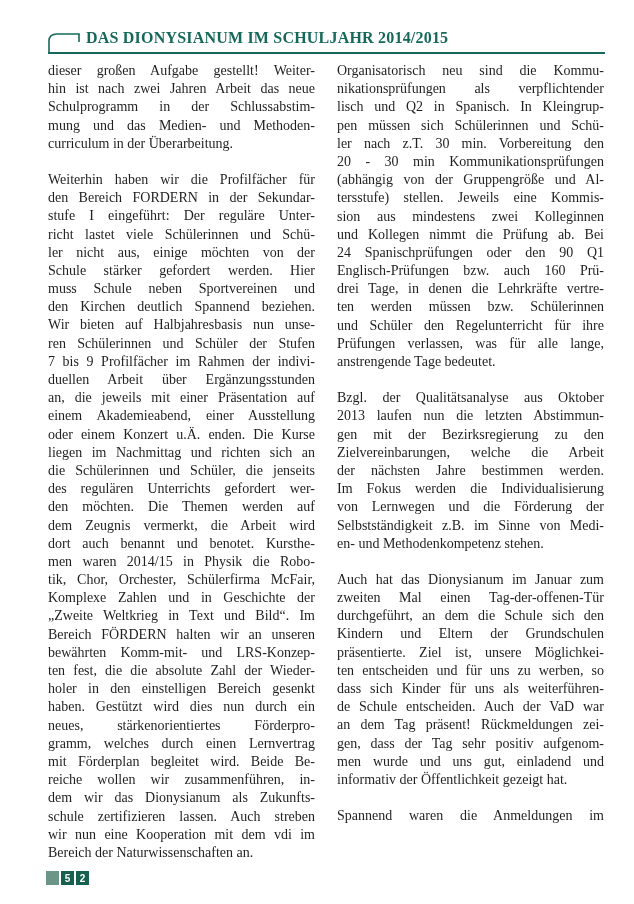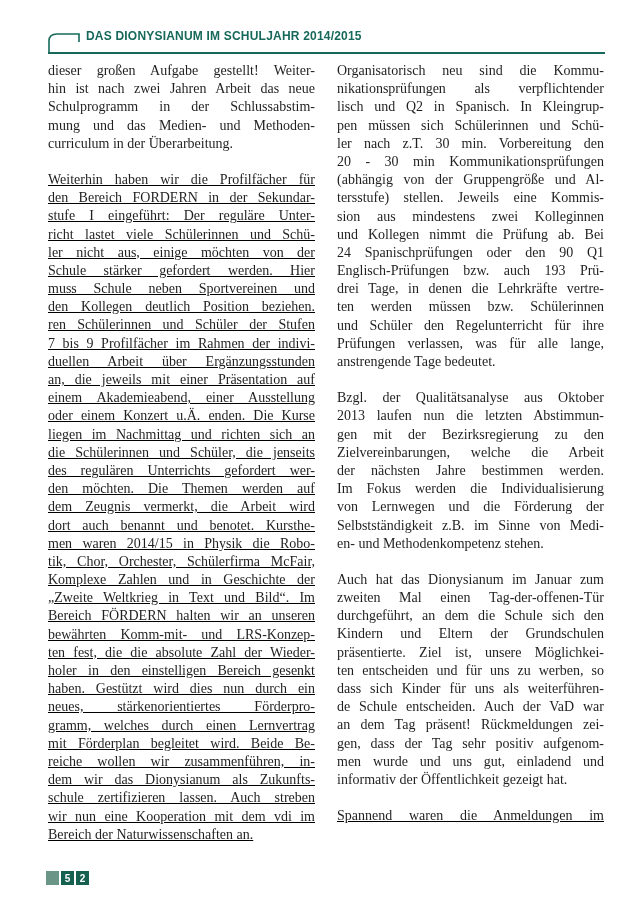--- a/index.html
+++ b/index.html
@@ -21,36 +21,36 @@
     height: 26px;
     border-bottom: 2px solid var(--accent, #16695A);
   }
   .bracket {
     position: absolute;
     left: 0; top: 3px;
   }
   .title {
     position: absolute;
     left: 38px; top: 3px;
-    font-family: Liberation Sans, sans-serif;
+    font-family: Liberation Serif, serif;
     font-weight: bold;
-    font-size: 12px;
+    font-size: 16px;
     letter-spacing: 0.2px;
     color: var(--accent, #16695A);
     white-space: nowrap;
   }
   
   .columns {
     display: flex;
     gap: 22px;
     margin-top: 8px;
   }
   .col { width: 267px; }
   .para { margin: 0 0 18px 0; }
-  .para:last-child { margin-bottom: 0; text-decoration: underline; }
+  .para:last-child { margin-bottom: 0; }
   .line {
     font-size: 14px;
     line-height: 18.2px;
     color: var(--body-text, #1F1F1F);
     text-align: justify;
     text-align-last: justify;
     white-space: normal;
     overflow: hidden;
     height: 18.2px;
   }
@@ -97,21 +97,22 @@
           <div class="line last">curriculum in der Überarbeitung.</div>
         </div>
         <div class="para">
           <div class="line">Weiterhin haben wir die Profilfächer für</div>
           <div class="line">den Bereich FORDERN in der Sekundar-</div>
           <div class="line">stufe I eingeführt: Der reguläre Unter-</div>
           <div class="line">richt lastet viele Schülerinnen und Schü-</div>
           <div class="line">ler nicht aus, einige möchten von der</div>
           <div class="line">Schule stärker gefordert werden. Hier</div>
           <div class="line">muss Schule neben Sportvereinen und</div>
-          <div class="line">den Kollegen deutlich Position beziehen.</div>
+          <div class="line">den Kirchen deutlich Spannend beziehen.</div>
+          <div class="line">Wir bieten auf Halbjahresbasis nun unse-</div>
           <div class="line">ren Schülerinnen und Schüler der Stufen</div>
           <div class="line">7 bis 9 Profilfächer im Rahmen der indivi-</div>
           <div class="line">duellen Arbeit über Ergänzungsstunden</div>
           <div class="line">an, die jeweils mit einer Präsentation auf</div>
           <div class="line">einem Akademieabend, einer Ausstellung</div>
           <div class="line">oder einem Konzert u.Ä. enden. Die Kurse</div>
           <div class="line">liegen im Nachmittag und richten sich an</div>
           <div class="line">die Schülerinnen und Schüler, die jenseits</div>
           <div class="line">des regulären Unterrichts gefordert wer-</div>
           <div class="line">den möchten. Die Themen werden auf</div>
@@ -142,21 +143,21 @@
           <div class="line">nikationsprüfungen als verpflichtender</div>
           <div class="line">lisch und Q2 in Spanisch. In Kleingrup-</div>
           <div class="line">pen müssen sich Schülerinnen und Schü-</div>
           <div class="line">ler nach z.T. 30 min. Vorbereitung den</div>
           <div class="line">20 - 30 min Kommunikationsprüfungen</div>
           <div class="line">(abhängig von der Gruppengröße und Al-</div>
           <div class="line">tersstufe) stellen. Jeweils eine Kommis-</div>
           <div class="line">sion aus mindestens zwei Kolleginnen</div>
           <div class="line">und Kollegen nimmt die Prüfung ab. Bei</div>
           <div class="line">24 Spanischprüfungen oder den 90 Q1</div>
-          <div class="line">Englisch-Prüfungen bzw. auch 193 Prü-</div>
+          <div class="line">Englisch-Prüfungen bzw. auch 160 Prü-</div>
           <div class="line">drei Tage, in denen die Lehrkräfte vertre-</div>
           <div class="line">ten werden müssen bzw. Schülerinnen</div>
           <div class="line">und Schüler den Regelunterricht für ihre</div>
           <div class="line">Prüfungen verlassen, was für alle lange,</div>
           <div class="line last">anstrengende Tage bedeutet.</div>
         </div>
         <div class="para">
           <div class="line">Bzgl. der Qualitätsanalyse aus Oktober</div>
           <div class="line">2013 laufen nun die letzten Abstimmun-</div>
           <div class="line">gen mit der Bezirksregierung zu den</div>

